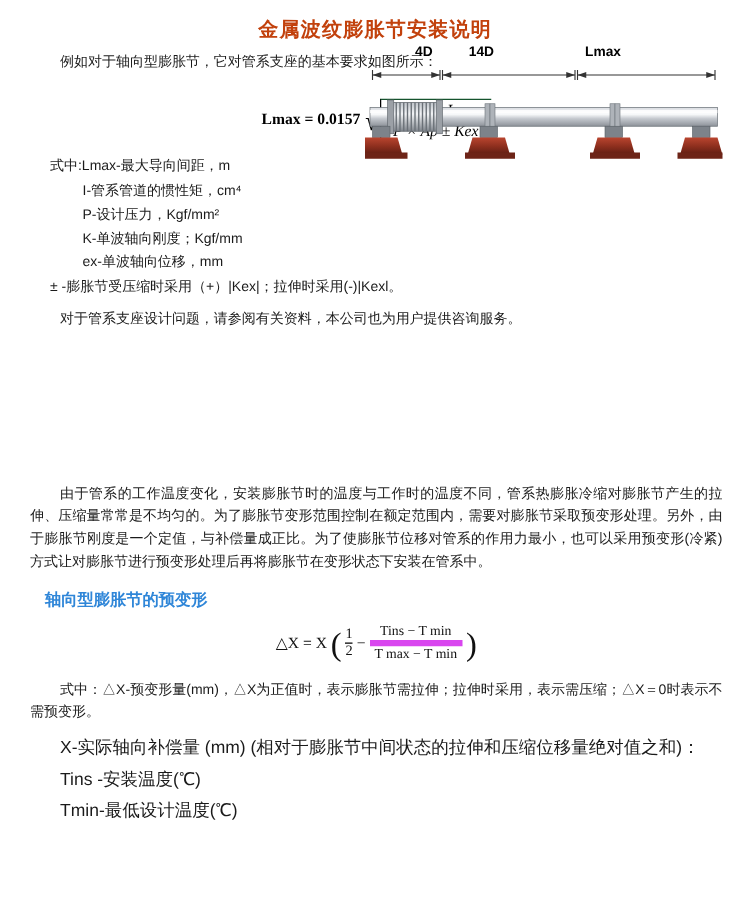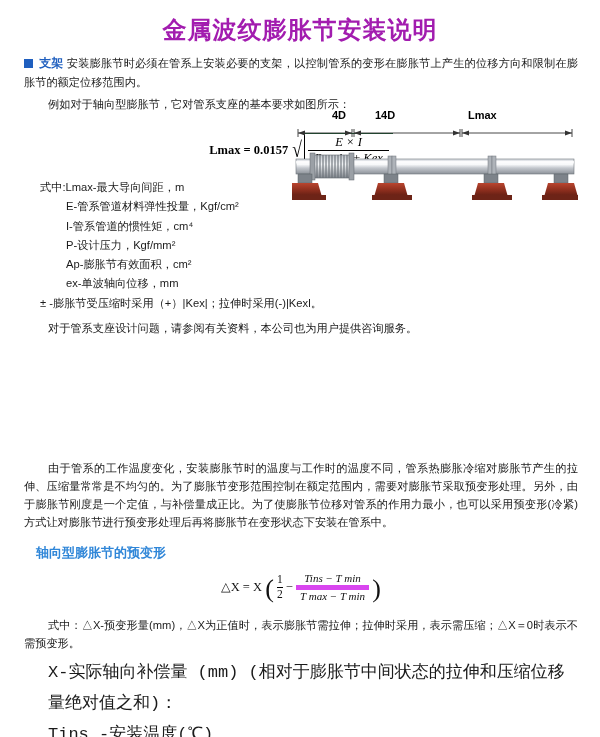--- a/index.html
+++ b/index.html
@@ -16,25 +16,25 @@
   }
   .page {
     position: relative;
     width: 600px;
     height: 737px;
     padding: 0;
     box-sizing: border-box;
   }
   .title {
     text-align: center;
-    font-size: 24px;
+    font-size: 16px;
     font-weight: bold;
     letter-spacing: 1px;
     margin: 14px 0 6px 0;
-    color: #a21caf;
+    color: #c2410c;
   }
   .content {
     padding: 0 22px 0 24px;
     box-sizing: border-box;
   }
   p {
     margin: 0 0 4px 0;
     font-size: 11.2px;
     line-height: 1.62;
     text-align: justify;
@@ -151,68 +151,61 @@
     vertical-align: middle;
     line-height: 1.2;
     font-size: 11.5px;
   }
   .halffrac .num { display: block; }
   .halffrac .den { display: block; border-top: 1px solid #000; }
   .italicfrac {
     display: inline-block;
     text-align: center;
     vertical-align: middle;
-    font-style: italic;
     line-height: 1.25;
     font-size: 11px;
   }
   .italicfrac .num { display: block; padding: 0 4px; }
   .italicfrac .den { display: block; border-top: 5px solid #d946ef; padding: 0 4px; }
   .list-lines div {
-    font-size: 17px;
+    font-size: 14px;
     line-height: 1.82;
     padding-left: 24px;
     color: #1a1a1a;
-    font-family: Liberation Mono, monospace;
   }
 </style>
 </head>
 <body>
 
 <div class="page">
 
   <div class="title">金属波纹膨胀节安装说明</div>
 
   <div class="content">
 
-    <p class="sec-line">
-      <span class="sec-marker"></span><span class="blue-head">支架</span>
-      <span class="body-text">安装膨胀节时必须在管系上安装必要的支架，以控制管系的变形在膨胀节上产生的位移方向和限制在膨胀节的额定位移范围内。</span>
-    </p>
 
     <p class="indent">例如对于轴向型膨胀节，它对管系支座的基本要求如图所示：</p>
 
     <div class="formula-wrap">
       <span class="formula">
         <span class="fbold">Lmax = 0.0157</span>
         <span class="sqrt-sign">√</span><span class="sqrt">
           <span class="frac">
             <span class="num">E × I</span>
             <span class="den">P × Ap ± Kex</span>
           </span>
         </span>
       </span>
     </div>
 
     <div class="def-list">
       <div class="first">式中:Lmax-最大导向间距，m</div>
-      <div>E-管系管道材料弹性投量，Kgf/cm²</div>
       <div>I-管系管道的惯性矩，cm⁴</div>
       <div>P-设计压力，Kgf/mm²</div>
-      <div>Ap-膨胀节有效面积，cm²</div>
+      <div>K-单波轴向刚度；Kgf/mm</div>
       <div>ex-单波轴向位移，mm</div>
       <div class="first" style="padding-left:0">± -膨胀节受压缩时采用（+）|Kex|；拉伸时采用(-)|Kexl。</div>
     </div>
 
     <p class="indent" style="margin-top:6px">对于管系支座设计问题，请参阅有关资料，本公司也为用户提供咨询服务。</p>
 
     <div class="fig-row" style="height:0">
       <div class="figure" style="top:-232px">
         <div class="dim-labels">
           <span style="left:40px">4D</span>

